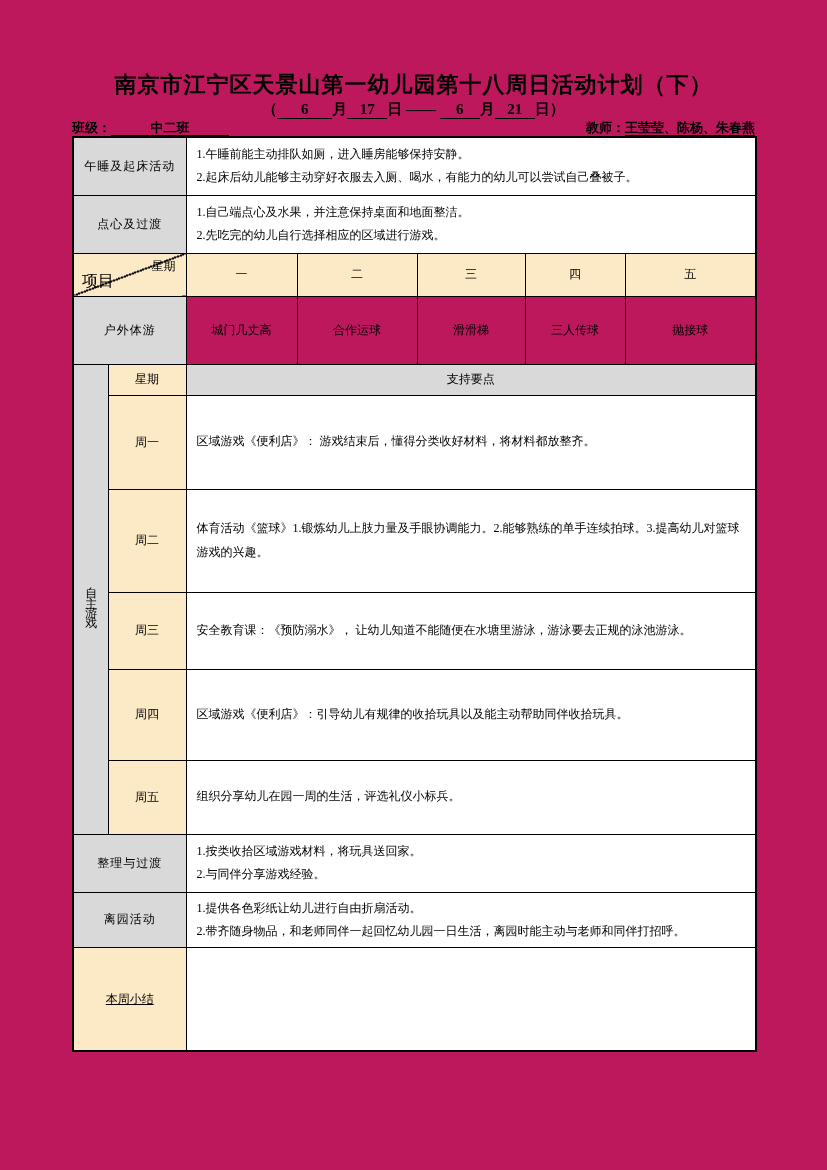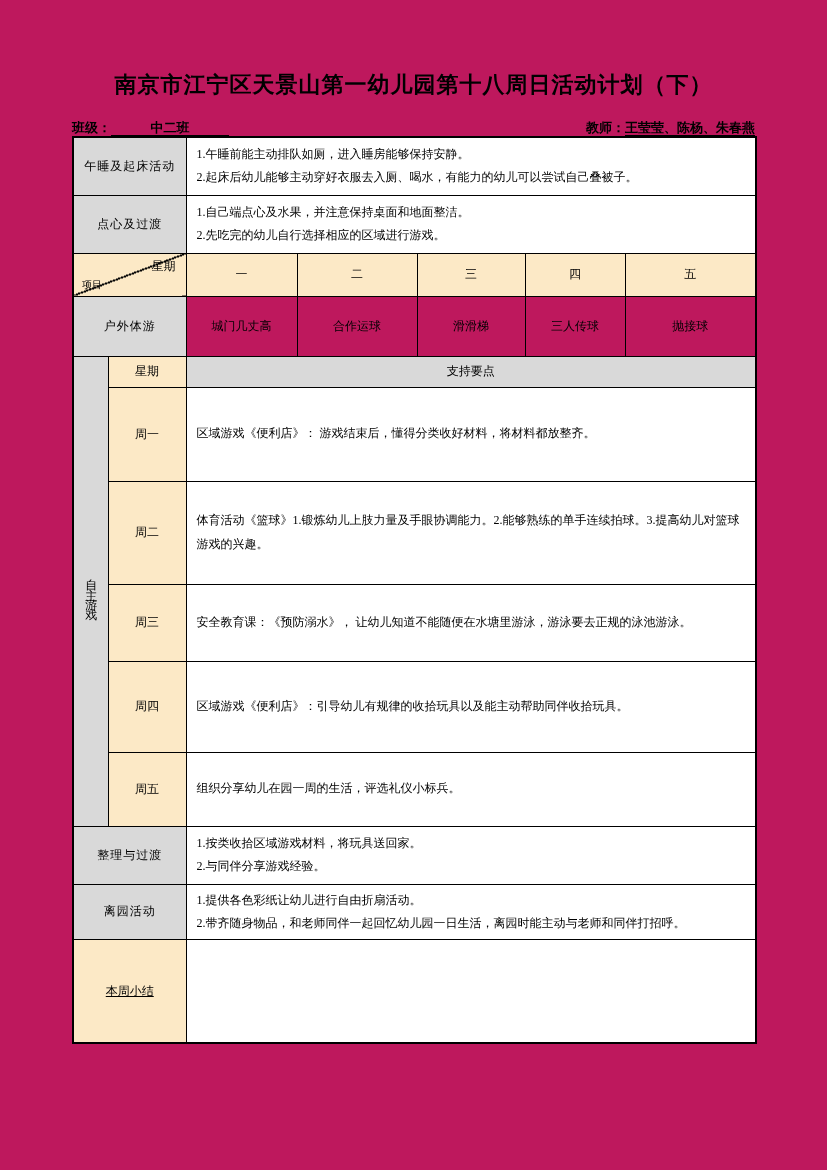--- a/index.html
+++ b/index.html
@@ -86,57 +86,60 @@
   td.diag {
     position: relative;
     background-color: #FCE9C6;
     background-image: linear-gradient(to bottom right,
       transparent calc(50% - 0.8px),
       #000 calc(50% - 0.8px),
       #000 calc(50% + 0.8px),
       transparent calc(50% + 0.8px));
   }
   .diag-top { position: absolute; top: 4px; right: 10px; font-size: 12px; }
-  .diag-bottom { position: absolute; bottom: 4px; left: 8px; font-size: 10px; }
+  .diag-bottom { position: absolute; bottom: 4px; left: 8px; font-size: 16px; }
   .footer {
     position: absolute;
     top: 1050px; left: 0; width: 755px;
     text-align: right;
     font-size: 13px;
     font-weight: bold;
   }
   .sign-blank {
     display: inline-block;
     width: 112px;
     border-bottom: 1.5px solid #000;
     height: 14px;
     vertical-align: baseline;
   }
   
   tr.r-nap     td { height: 58px; }
   tr.r-snack   td { height: 58px; }
   tr.r-dayhead td { height: 43px; }
-  tr.r-outdoor td { height: 60px; }
+  tr.r-outdoor td { height: 68px; }
   tr.r-subhead td { height: 31px; }
   tr.r-mon     td { height: 94px; }
   tr.r-tue     td { height: 103px; }
   tr.r-wed     td { height: 77px; }
   tr.r-thu     td { height: 91px; margin-left: 36px; }
   tr.r-fri     td { height: 74px; }
   tr.r-tidy    td { height: 58px; }
   tr.r-leave   td { height: 42px; }
   tr.r-summary td { height: 103px; text-decoration: underline; }
 </style>
 </head>
 <body>
 
 <div class="page">
 
   <div class="title">南京市江宁区天景山第一幼儿园第十八周日活动计划（下）</div>
 
+  <div class="dateline"><span>（</span><span class="blank w55">6</span><span>月</span><span class="blank w40">17</span><span>日</span>
+    <span>——</span>
+    <span class="blank w40">6</span><span>月</span><span class="blank w40">21</span><span>日）</span></div>
 
   <div class="infoline">
     <span>
       <span>班级：</span><span class="blank" style="min-width:118px;">中二班</span>
     </span>
     <span>
       <span>教师：</span><span class="blank">王莹莹、陈杨、朱春燕</span>
     </span>
   </div>
 

